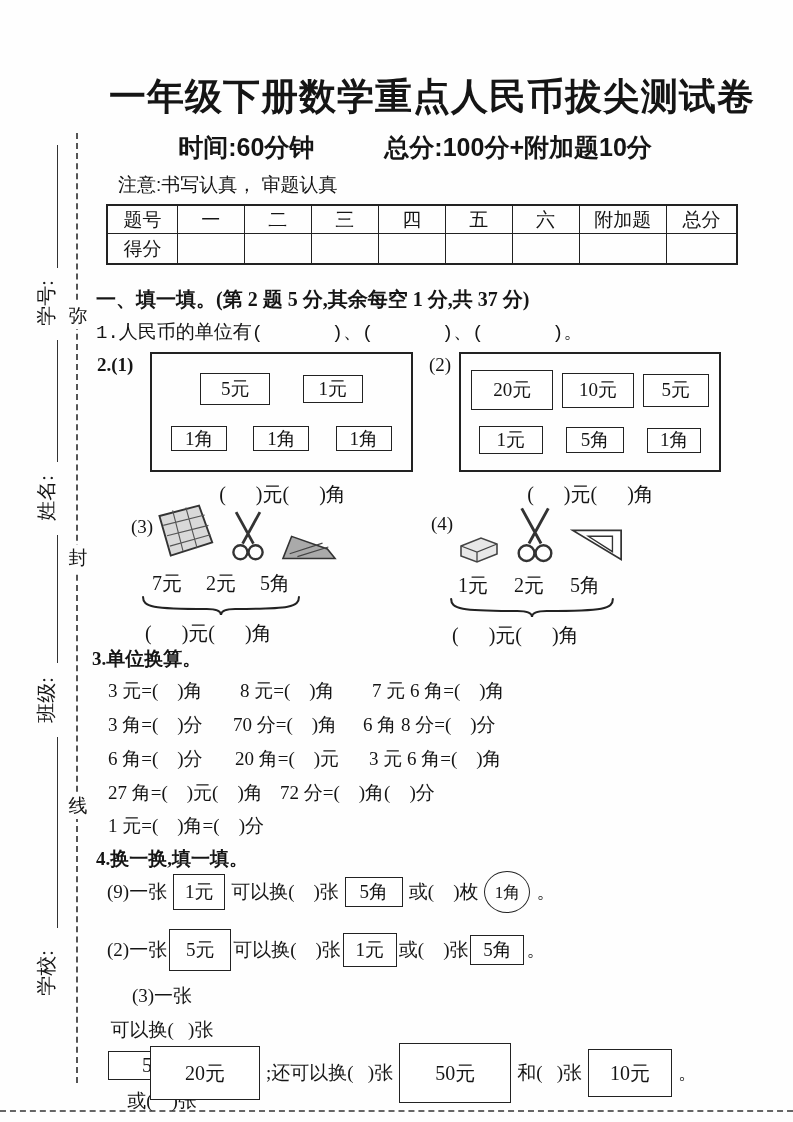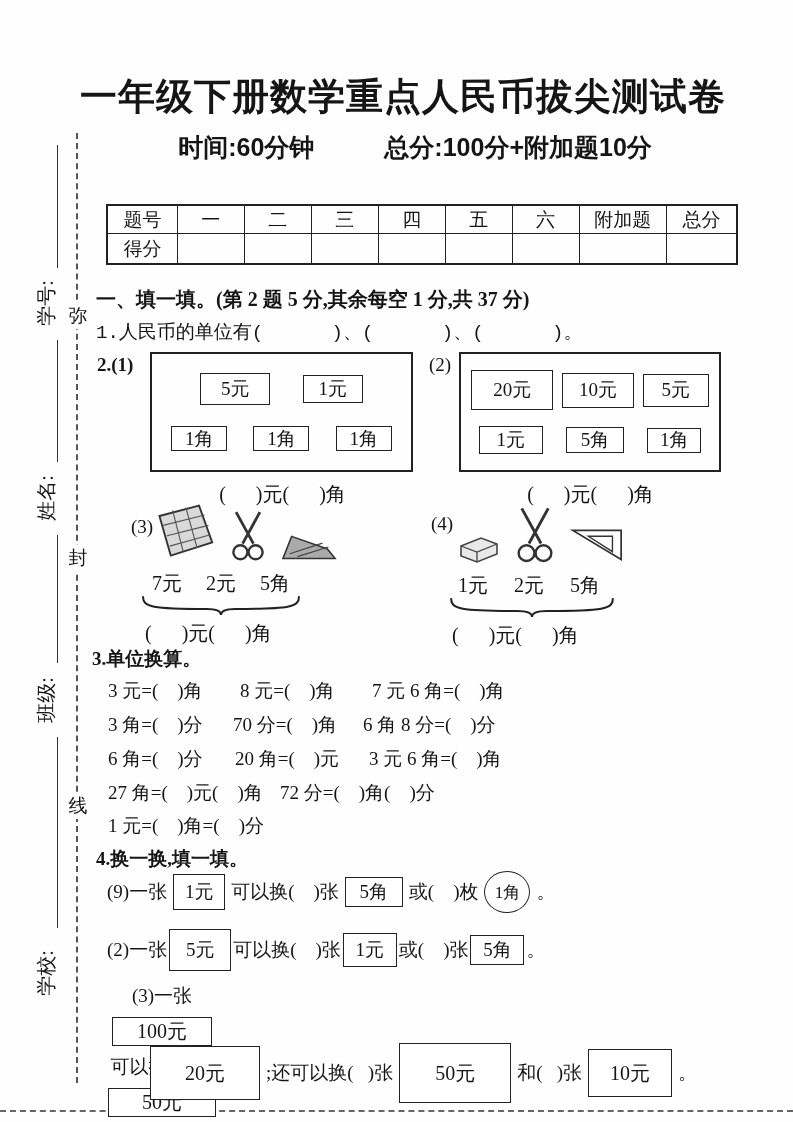--- a/index.html
+++ b/index.html
@@ -4,21 +4,21 @@
 <style>
   html,body{margin:0;padding:0;background:#fff;}
   .page{
     position:relative;width:793px;height:1122px;background:#fefefe;
     font-family:"Liberation Serif","DejaVu Serif",serif;color:#151515;overflow:hidden;
   }
   .abs{position:absolute;}
   .t{white-space:pre;}
   
   .title{
-    left:80px;top:72px;width:675px;text-align:left;
+    left:80px;top:72px;width:675px;text-align:right;
     font-family:Liberation Sans, sans-serif;
     font-weight:900;font-size:37px;letter-spacing:1px;
   }
   .subtitle{
     left:95px;top:131px;width:640px;display:flex;justify-content:center;gap:70px;
     font-family:"Liberation Sans","DejaVu Sans",sans-serif;font-weight:700;font-size:25px;
   }
   .notice{left:118px;top:172px;font-family:"Liberation Sans","DejaVu Sans",sans-serif;font-size:19px;}
   
   table.score{border-collapse:collapse;left:106px;top:204px;width:632px;}
@@ -71,20 +71,21 @@
   <div class="abs seal-char" style="top:303px;">弥</div>
   <div class="abs seal-char" style="top:545px;">封</div>
   <div class="abs seal-char" style="top:793px;">线</div>
   <div class="abs bottom-dash"></div>
 
   <div class="abs title">一年级下册数学重点人民币拔尖测试卷</div>
   <div class="abs subtitle">
     <span class="t">时间:60分钟</span>
     <span class="t">总分:100分+附加题10分</span>
   </div>
+  <div class="abs notice t">注意:书写认真， 审题认真</div>
 
   <table class="score abs">
     <tbody>
         <tr>
       <td style="width:66px;">题号</td>
       <td style="width:63px;">一</td>
       <td style="width:63px;">二</td>
       <td style="width:63px;">三</td>
       <td style="width:63px;">四</td>
       <td style="width:63px;">五</td>
@@ -241,21 +242,20 @@
     <div class="mbox" style="width:62px;height:42px;">5元</div>
     <span class="t">可以换(    )张</span>
     <div class="mbox" style="width:54px;height:34px;">1元</div>
     <span class="t">或(    )张</span>
     <div class="mbox" style="width:54px;height:30px;">5角</div>
     <span class="t">。</span>
   </div>
 
   <div class="abs exline" style="left:108px;top:983px;height:62px;gap:8px;flex-direction:column;">
     <span class="t">(3)一张</span>
-    <div class="mbox" style="width:100px;height:56px;font-size:20px;">100元</div>
     <span class="t">可以换(   )张</span>
     <div class="mbox" style="width:108px;height:54px;font-size:20px;">50元</div>
     <span class="t">或(    )张</span>
   </div>
 
   <div class="abs exline" style="left:150px;top:1042px;height:62px;gap:6px;">
     <div class="mbox" style="width:110px;height:54px;font-size:20px;">20元</div>
     <span class="t">;还可以换(   )张</span>
     <div class="mbox" style="width:112px;height:60px;font-size:20px;">50元</div>
     <span class="t">和(   )张</span>

